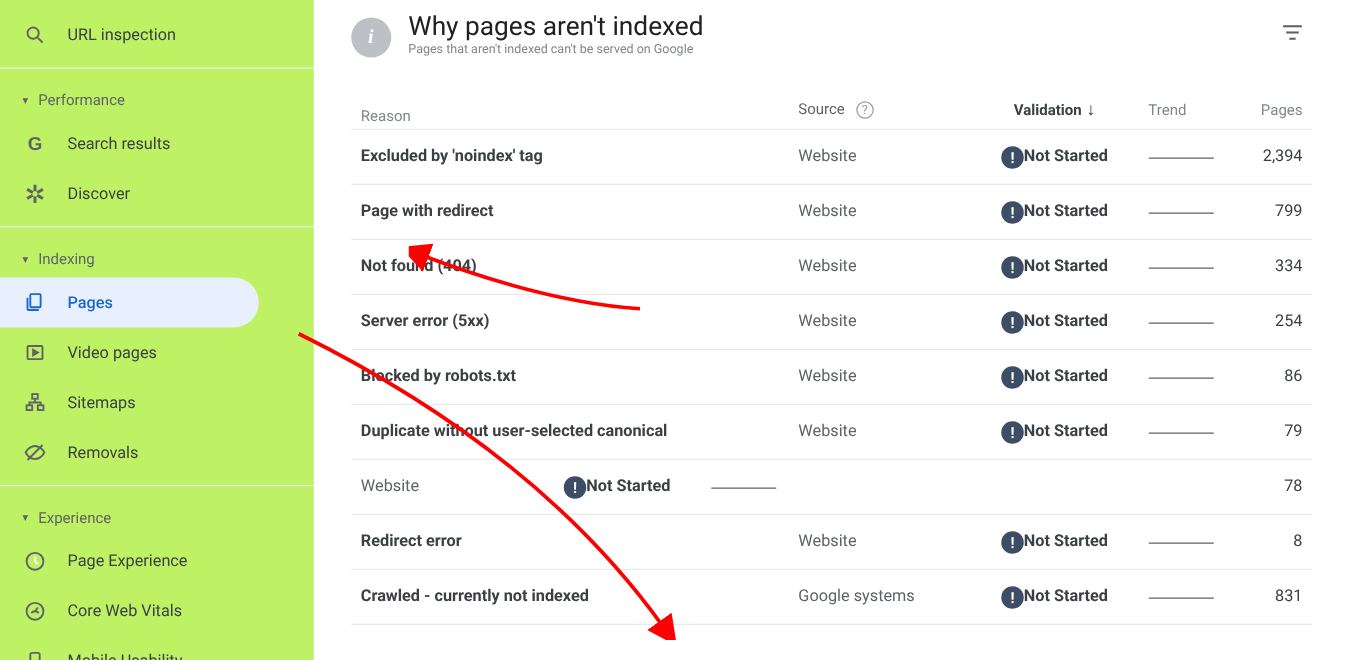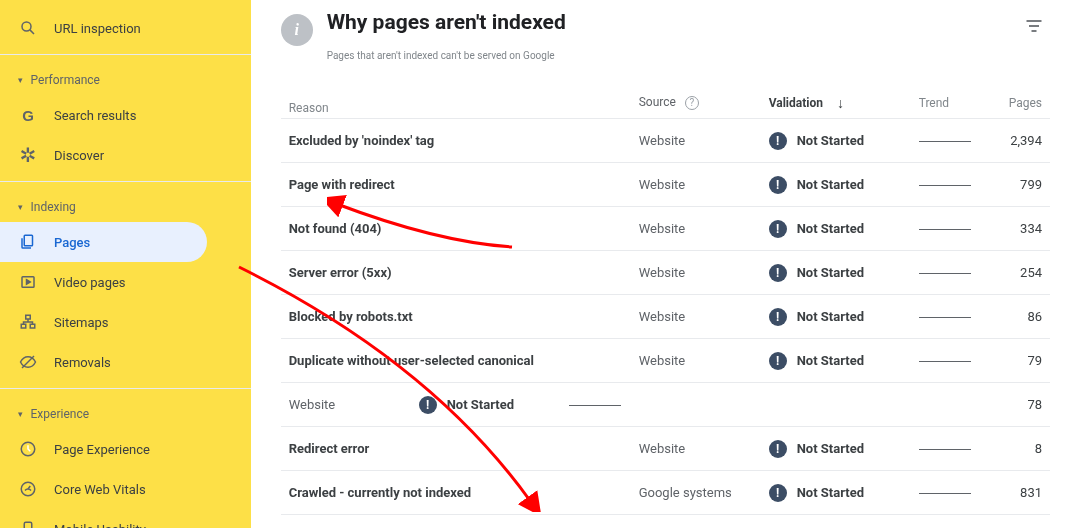--- a/index.html
+++ b/index.html
@@ -1,39 +1,39 @@
 <!DOCTYPE html>
 <html><head>
 <meta charset="utf-8">
 <style>
 * { box-sizing: border-box; margin: 0; padding: 0; }
 body { font-family: Roboto, Arial, sans-serif; font-size: 14px; color: #3c4043; background: #fff; width: 1080px; height: 528px; overflow: hidden; position: relative; }
 .layout { display: flex; height: 100%; }
-.sidebar { width: 256px; background: #fde047; padding: 8px 0; border-right: none; }
+.sidebar { width: 256px; background: #bef264; padding: 8px 0; border-right: none; }
 .side-item { display: flex; align-items: center; gap: 16px; padding: 10px 18px; cursor: pointer; font-size: 13px; color: #3c4043; border-radius: 0 20px 20px 0; margin-right: 44px; }
 .side-item.top { font-weight: 400; }
 .side-item .icon { width: 20px; height: 20px; display: flex; align-items: center; justify-content: center; color: #5f6368; }
 .side-item.active { background: #e8f0fe; color: #1967d2; font-weight: 500; }
 .side-item.active .icon { color: #1967d2; }
 .section-hdr { display: flex; align-items: center; gap: 8px; padding: 12px 18px 8px; font-size: 12px; color: #5f6368; cursor: pointer; }
 .tri { font-size: 9px; color: #5f6368; }
 .side-divider { height: 1px; background: #e8eaed; margin: 6px 0; }
 .main { flex: 1; padding: 10px 30px 0 30px; position: relative; }
 .header { display: flex; align-items: flex-start; gap: 14px; margin-bottom: 26px; }
 .info-circle { width: 32px; height: 32px; border-radius: 50%; background: #bdc1c6; color: #fff; display: flex; align-items: center; justify-content: center; font-family: Georgia, serif; font-style: italic; font-weight: bold; font-size: 16px; flex-shrink: 0; margin-top: 4px; }
-.title { font-size: 21px; color: #202124; font-weight: 700; margin-bottom: 16px; }
+.title { font-size: 21px; color: #202124; font-weight: 400; margin-bottom: 0; }
 .subtitle { font-size: 10px; color: #80868b; }
 .filter-btn { margin-left: auto; padding: 6px; cursor: pointer; color: #5f6368; }
 .thead, .trow { display: flex; align-items: center; padding: 0 8px; }
 .thead { height: 32px; font-size: 12px; color: #80868b; border-bottom: 1px solid #e8eaed; }
 .trow { height: 44px; font-size: 13px; border-bottom: 1px solid #e8eaed; cursor: pointer; }
 .col-reason { flex: 0 0 350px; font-weight: 700; color: #3c4043; }
 .thead .col-reason { font-weight: 400; color: #80868b; margin-top: 11px; }
 .col-source { flex: 0 0 130px; color: #5f6368; font-weight: 400; }
-.col-valid { flex: 0 0 150px; display: flex; align-items: center; gap: 10px; font-weight: 700; }
+.col-valid { flex: 0 0 150px; display: flex; align-items: center; font-weight: 700; justify-content: center; }
 .thead .col-valid { font-weight: 700; color: #3c4043; }
 .col-trend { flex: 0 0 90px; color: #80868b; }
 .col-pages { flex: 1; text-align: right; color: #3c4043; }
 .thead .col-pages { color: #80868b; }
 .valid-dot { width: 18px; height: 18px; border-radius: 50%; background: #3c4d65; color: #fff; display: flex; align-items: center; justify-content: center; font-size: 12px; font-weight: bold; }
 .spark { width: 52px; height: 10px; position: relative; }
 .spark::before { content: ""; position: absolute; left: 0; right: 0; top: 50%; border-top: 1.5px solid #5f6368; }
 .help-circ { display: inline-flex; width: 14px; height: 14px; border: 1px solid #9aa0a6; border-radius: 50%; align-items: center; justify-content: center; font-size: 10px; color: #9aa0a6; margin-left: 6px; }
 .arrow-down { font-size: 14px; margin-left: 4px; }
 .red-arrow { position: absolute; pointer-events: none; }

